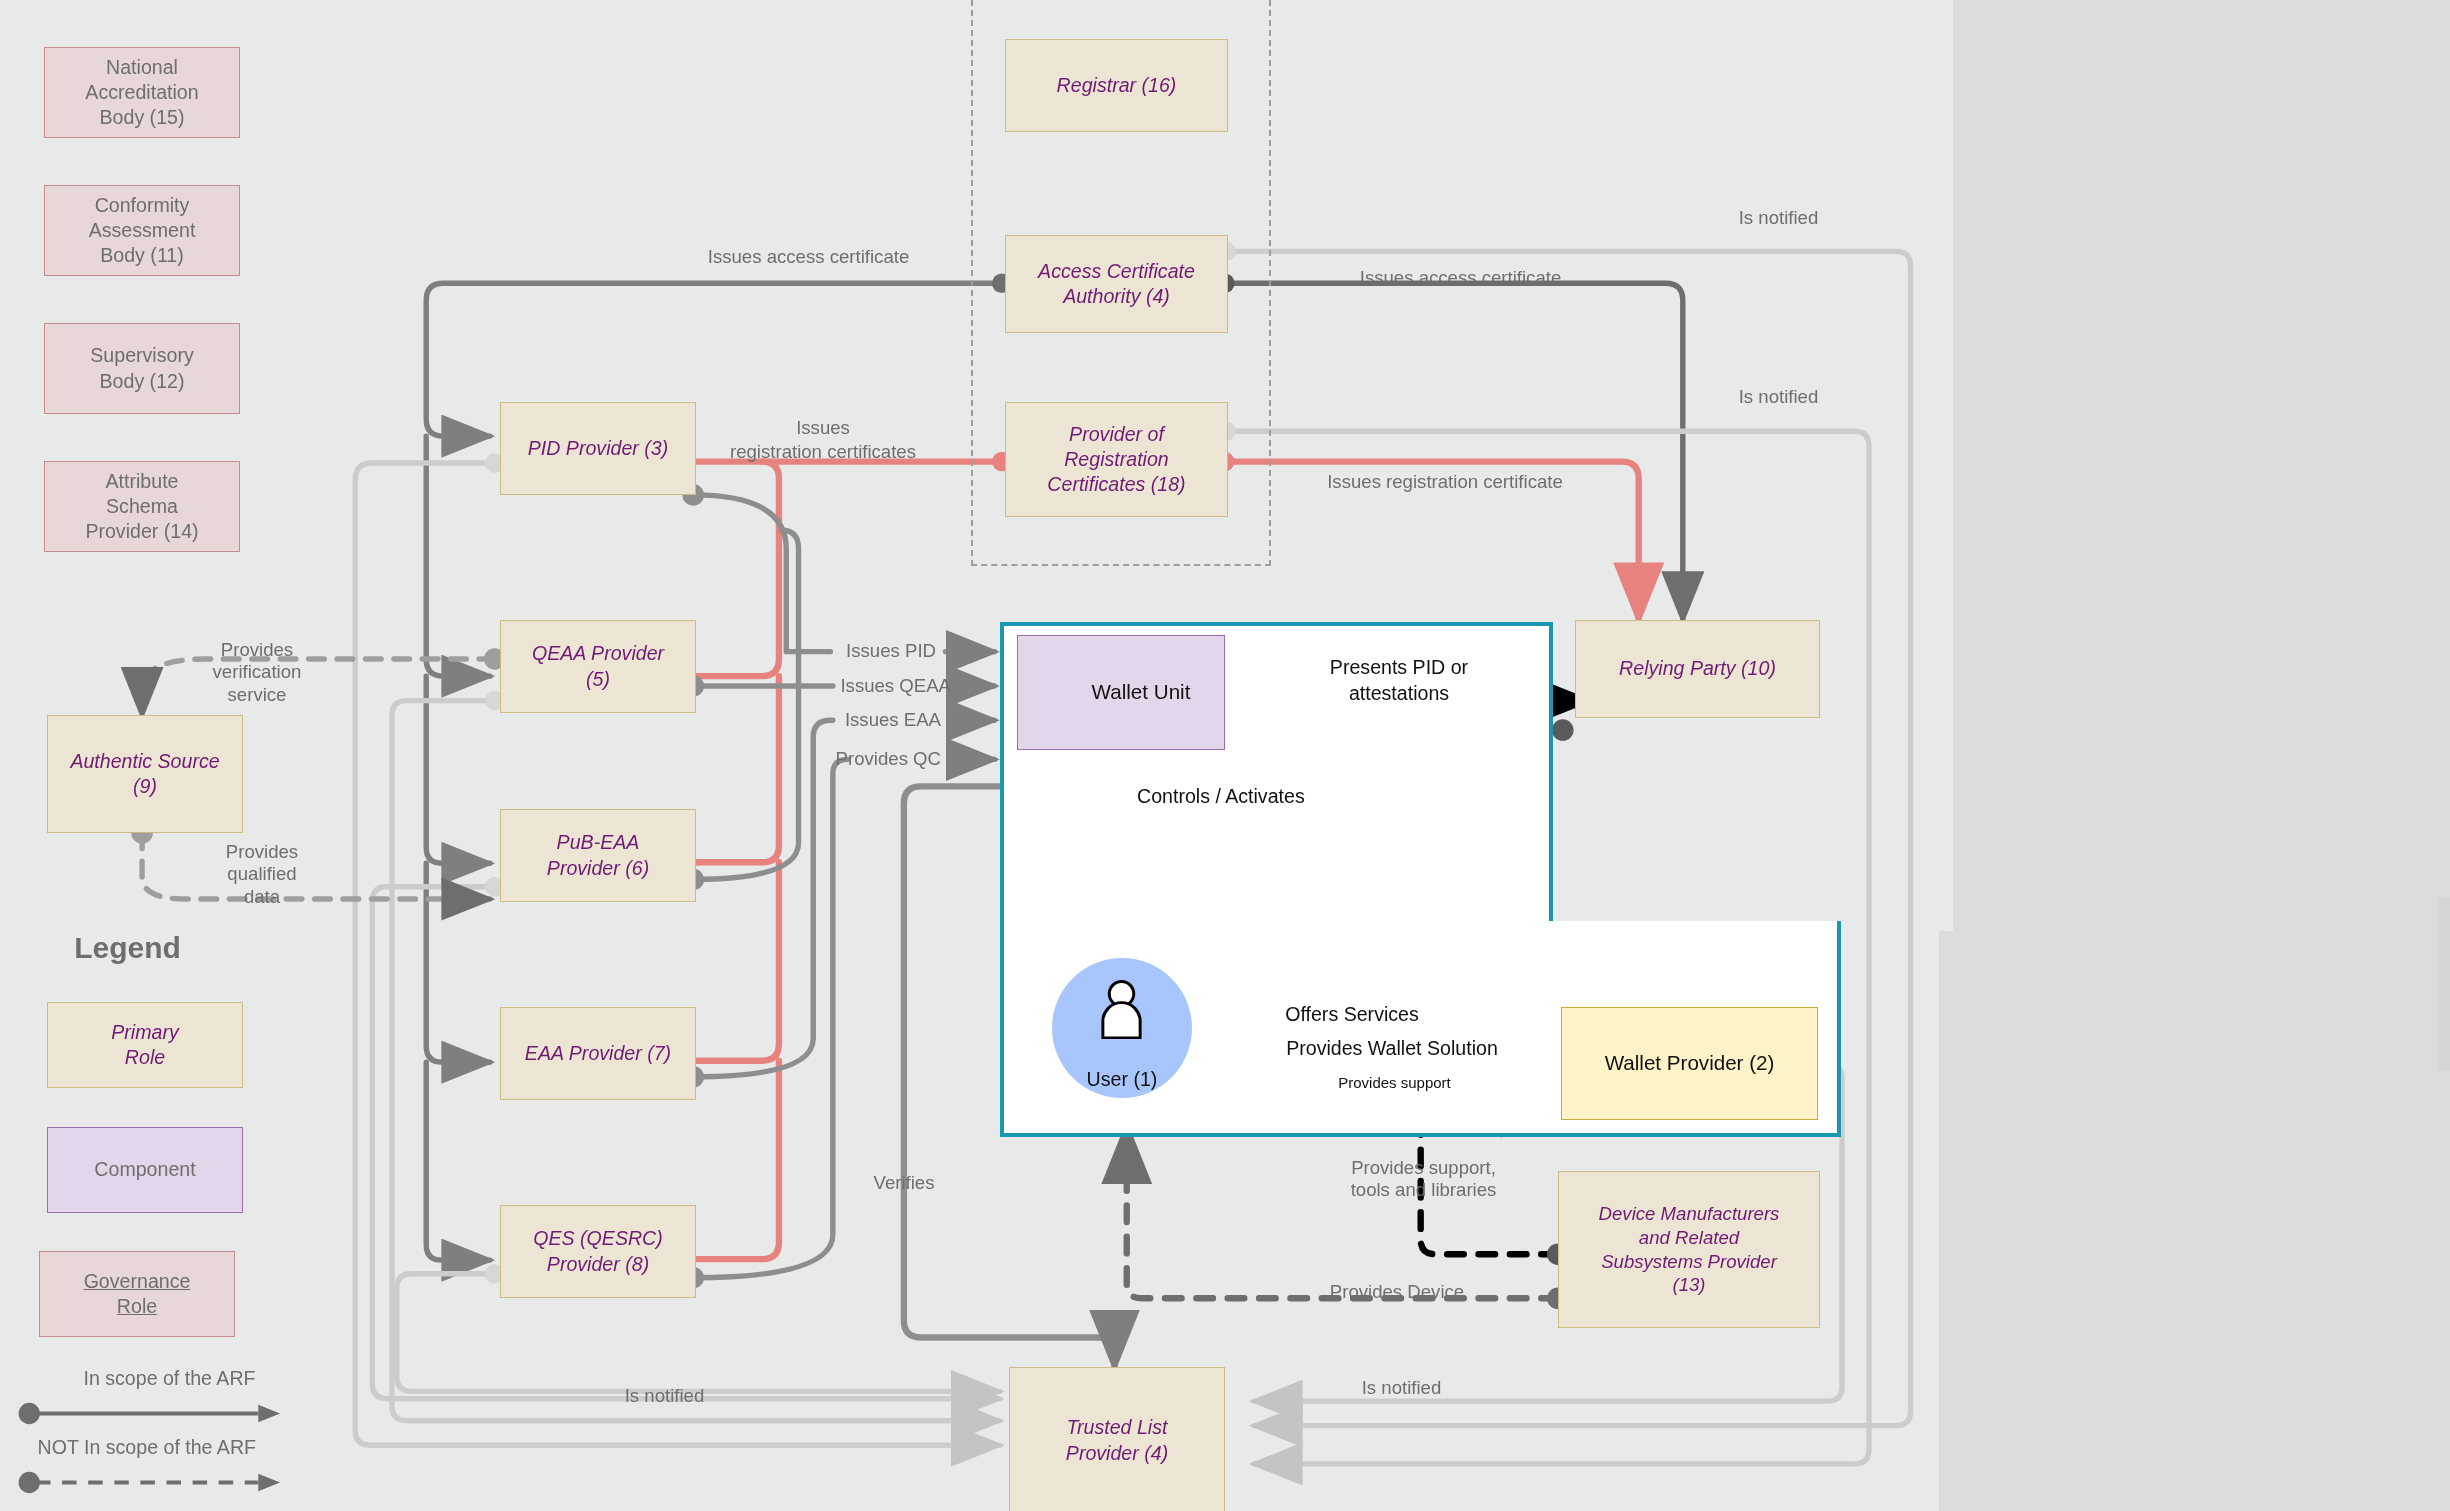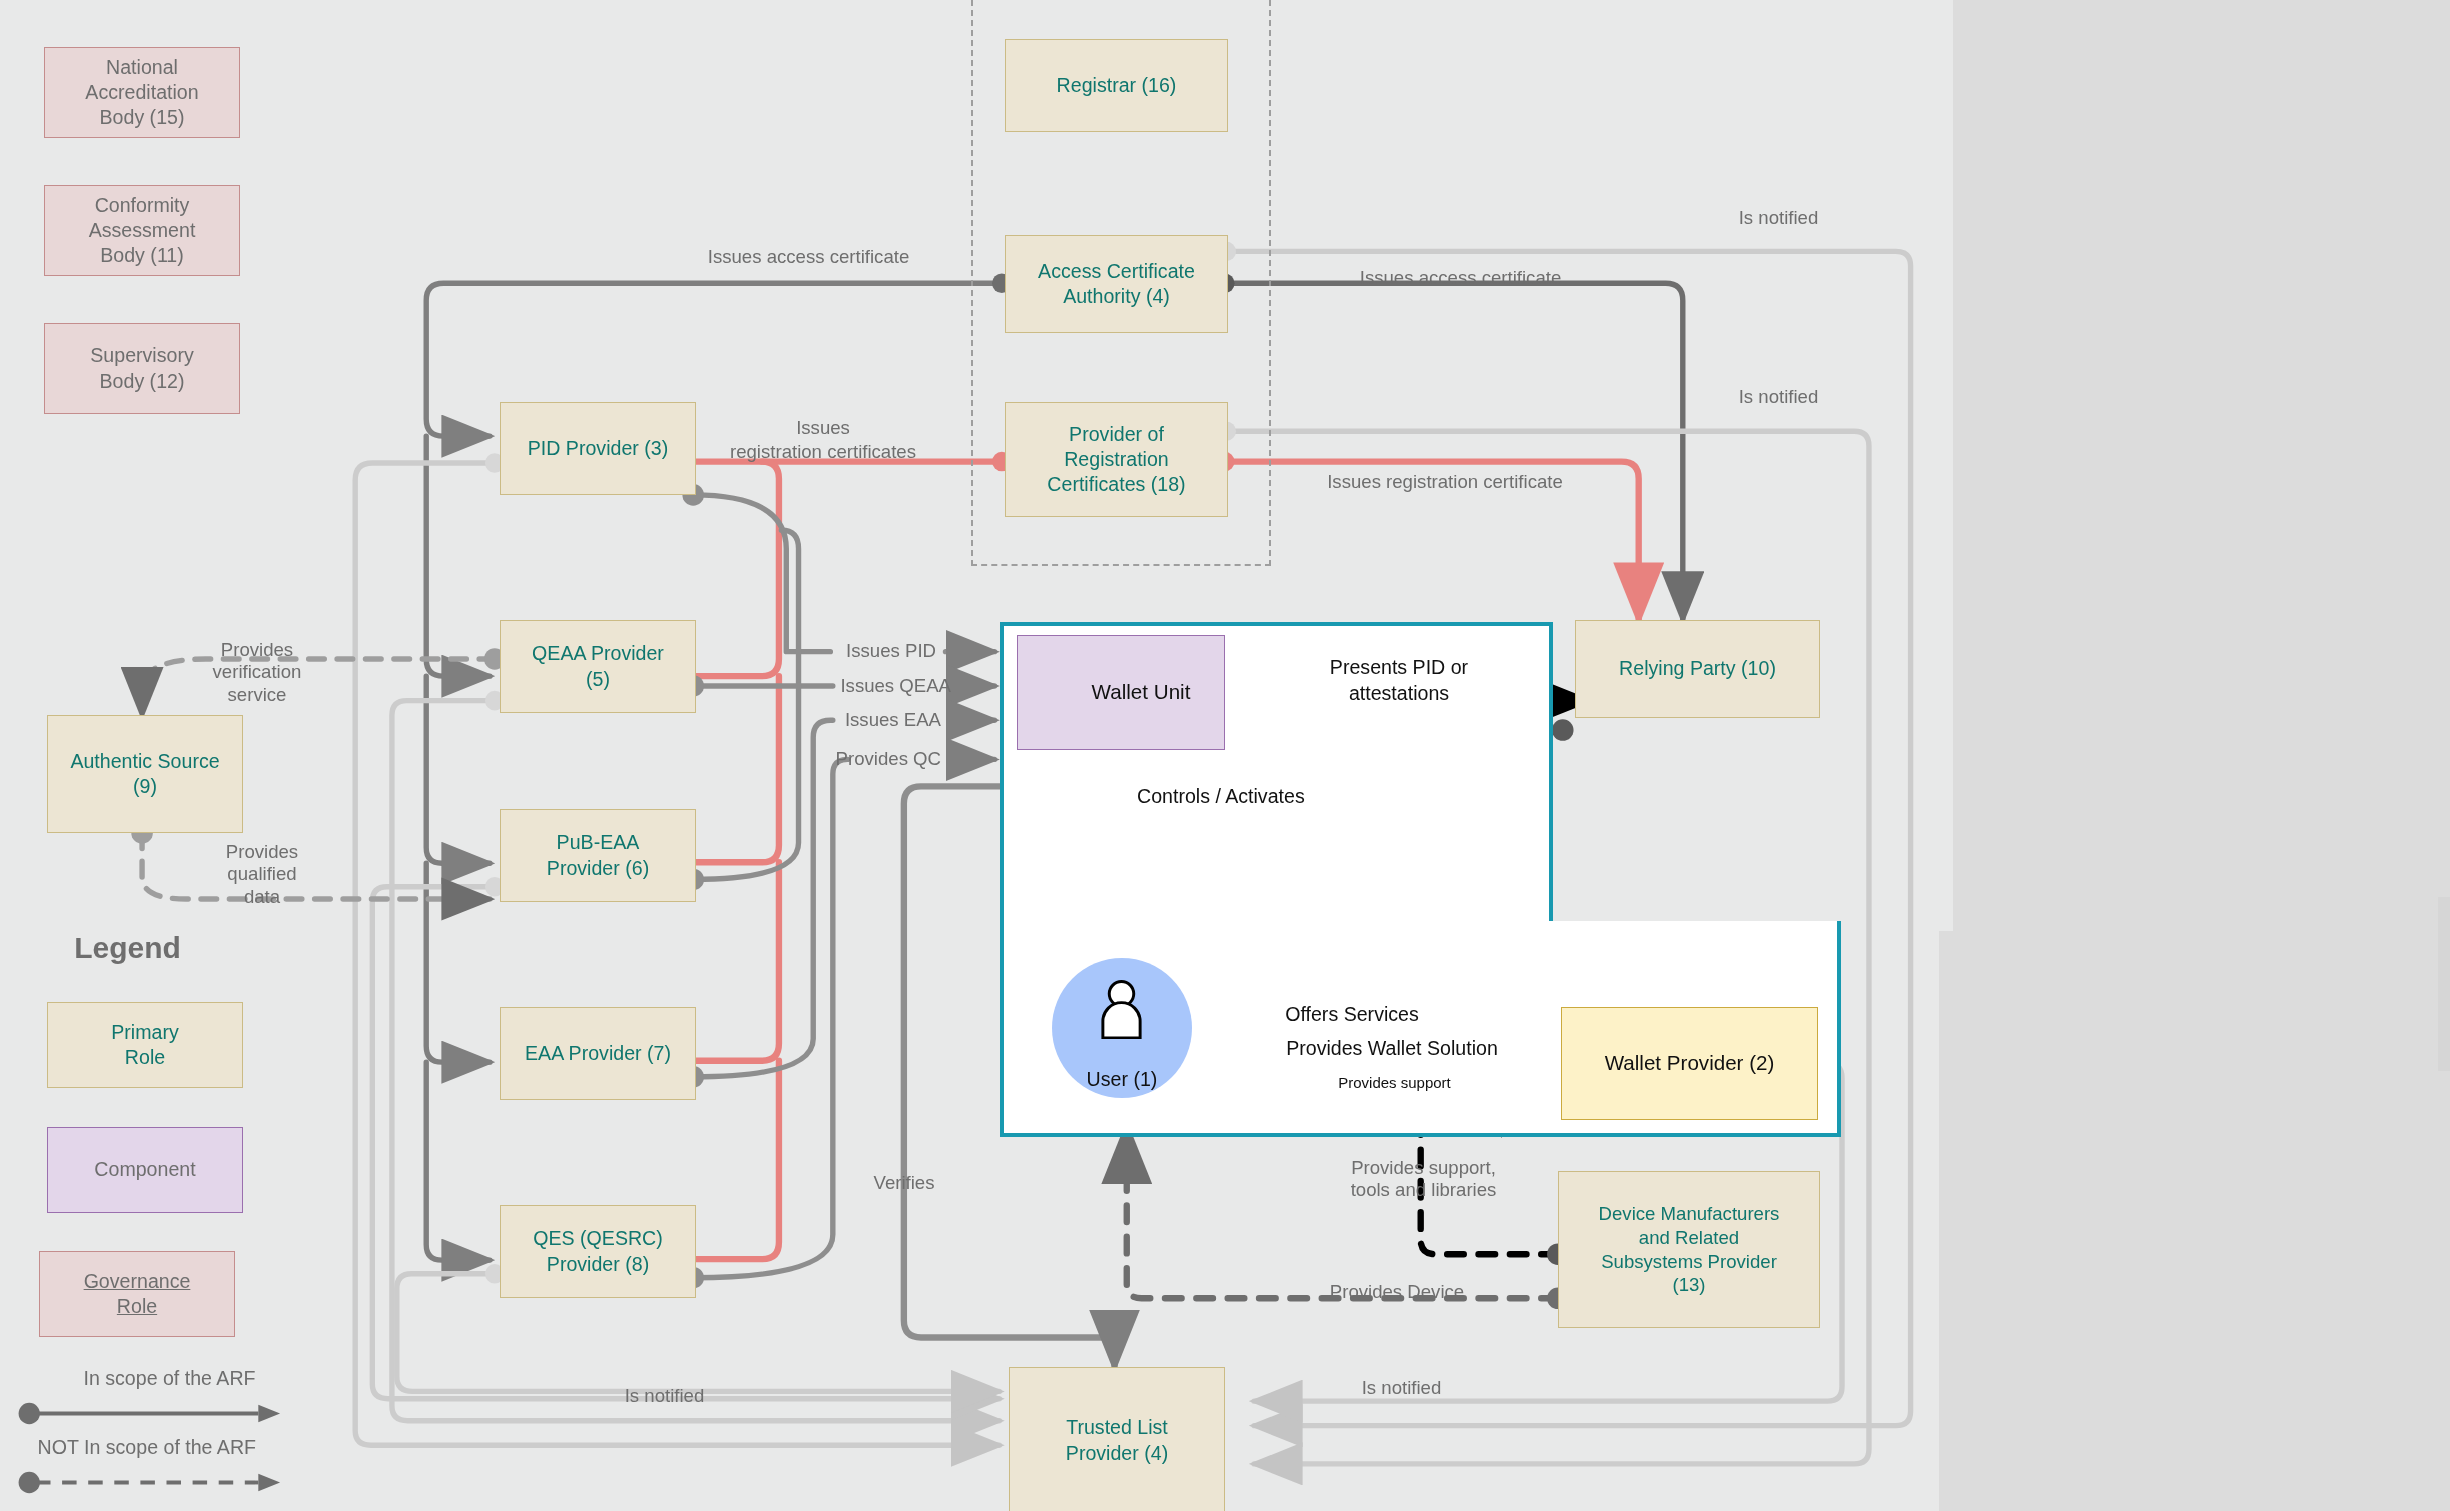--- a/index.html
+++ b/index.html
@@ -8,21 +8,21 @@
   #canvas{position:absolute;left:0;top:0;width:1939px;height:1511px;background:#e8e9e9;}
   #scrollcol{position:absolute;left:1939px;top:0;width:571px;height:1511px;background:#dcdcdc;}
   #scrollthumb{position:absolute;left:2438px;top:897px;width:73px;height:174px;background:#d6d6d6;}
   #sidepanel{position:absolute;left:1939px;top:0;width:13.7px;height:931px;background:#e8e9e9;}
 
   svg.wires{position:absolute;left:0;top:0;width:1939px;height:1511px;overflow:visible;}
 
   .node{position:absolute;box-sizing:border-box;display:flex;align-items:center;
         justify-content:center;text-align:center;line-height:1.28;}
   .gov{background:#e8d7d7;border:1.5px solid #c48d8d;color:#6e6e6e;font-size:19.6px;}
-  .prim{background:#ece5d3;border:1.5px solid #cbbb85;color:#0f766e;font-size:19.6px;}
+  .prim{background:#ece5d3;border:1.5px solid #cbbb85;color:#701a75;font-size:19.6px;font-style:italic;}
   .comp{background:#e3d6ea;border:1.5px solid #9a6fae;color:#111;font-size:20.6px;}
   .wprov{background:#fdf2c8;border:1.5px solid #cbaa3e;color:#111;font-size:20.6px;}
 
   #arfbox{position:absolute;left:1000px;top:622px;width:553px;height:515px;
           background:#ffffff;border:4.4px solid #1899b0;box-sizing:border-box;}
   #arfbox2{position:absolute;left:1000px;top:921px;width:841px;height:216px;
           background:#ffffff;border:4.4px solid #1899b0;box-sizing:border-box;}
   #arfmask{position:absolute;left:1004px;top:921px;width:833px;height:207px;background:#fff;}
   #arfmask2{position:absolute;left:1004px;top:627px;width:544px;height:299px;background:#fff;}
 
@@ -179,20 +179,25 @@
     <span style="white-space:pre-line;">Conformity
 Assessment
 Body (11)</span>
     </div>
 
   <div class="node gov" style="left:44px;top:323px;width:196px;height:91px;">
     <span style="white-space:pre-line;">Supervisory
 Body (12)</span>
     </div>
 
+  <div class="node gov" style="left:44px;top:461px;width:196px;height:91px;">
+    <span style="white-space:pre-line;">Attribute
+Schema
+Provider (14)</span>
+    </div>
 
   <div class="node prim" style="left:500px;top:402px;width:196px;height:93px;">
     <span style="white-space:pre-line;">PID Provider (3)</span>
     </div>
 
   <div class="node prim" style="left:500px;top:620px;width:196px;height:93px;">
     <span style="white-space:pre-line;">QEAA Provider
 (5)</span>
     </div>
 

